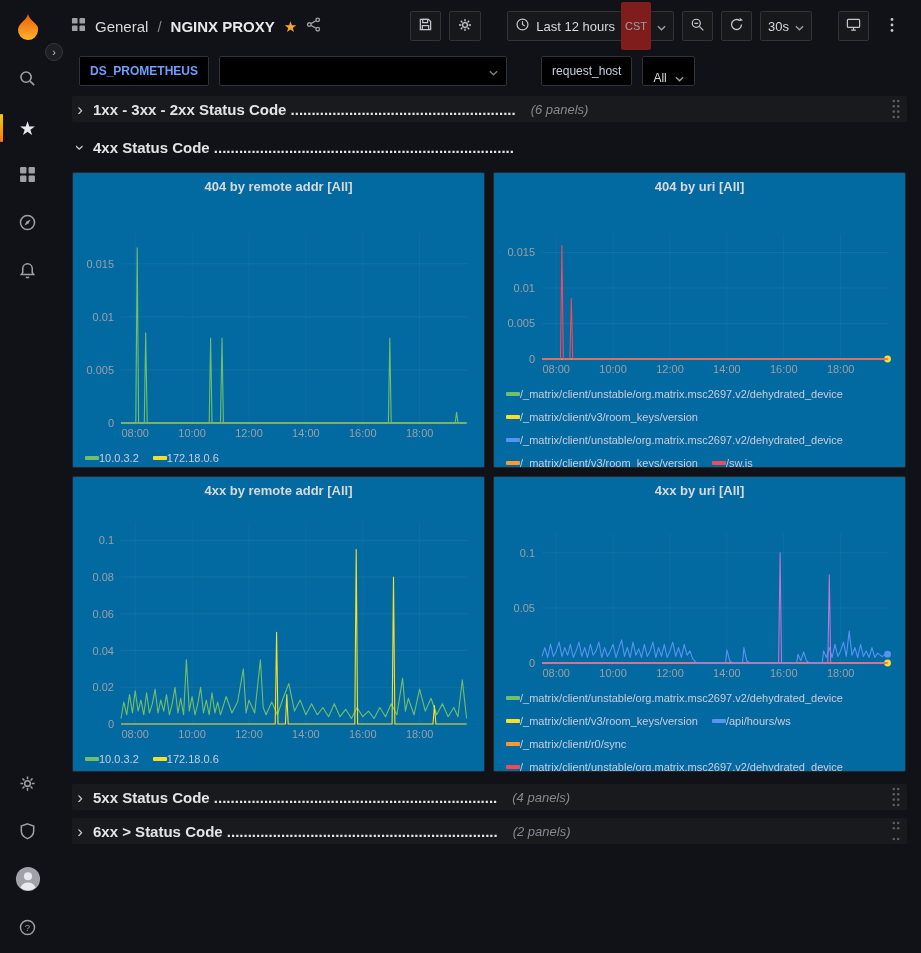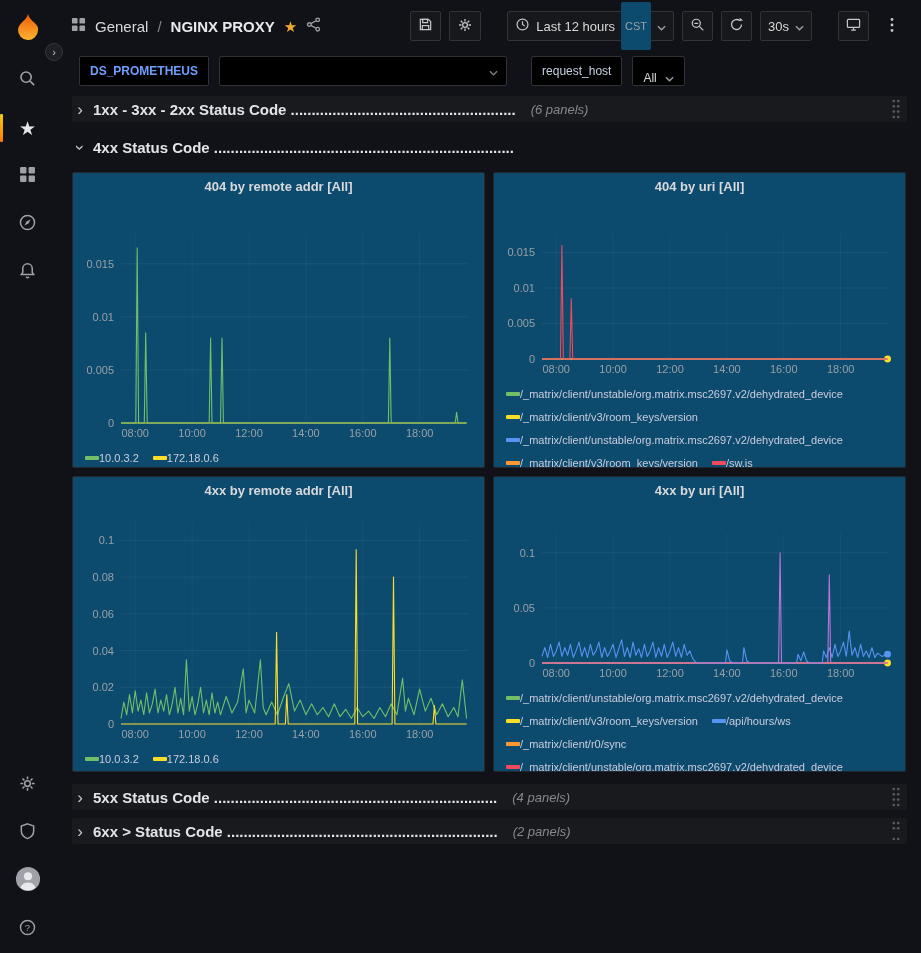--- a/index.html
+++ b/index.html
@@ -22,47 +22,47 @@
   .main { flex:1; display:flex; flex-direction:column; min-width:0; }
   .navbar { height:52px; display:flex; align-items:center; padding:0 14px 0 16px; }
   .nav-left { display:flex; align-items:center; gap:9px; font-size:15px; }
   .crumb-folder { color:#d8d9da; }
   .crumb-sep { color:#85888e; }
   .crumb-title { color:#e8e9ec; font-weight:600; }
   .fav-star { color:#f2a72e; font-size:15px; line-height:1; }
   .nav-right { margin-left:auto; display:flex; align-items:center; gap:8px; }
   .navbtn { height:30px; min-width:30px; padding:0 7px; display:flex; align-items:center; justify-content:center;
     gap:6px; background:#16181c; border:1px solid #313339; border-radius:2px; color:#d8d9da; font-size:13px; cursor:pointer; }
-  .tz-chip { font-size:11px; color:#9da0a6; background:#0c4a6e; border-radius:2px; padding:18px 4px; }
+  .tz-chip { font-size:11px; color:#9da0a6; background:#7f1d1d; border-radius:2px; padding:18px 4px; }
   .spacer12 { width:10px; }
 
   
   .subnav { height:38px; display:flex; align-items:center; padding:0 14px 0 24px; gap:10px; }
   .var-chip { height:30px; display:flex; align-items:center; gap:8px; padding:0 10px; background:#000000;
     border:1px solid #2f3237; border-radius:2px; font-size:12px; cursor:pointer; }
   .var-chip.ds-label { color:#6e9fff; font-weight:600; }
   .var-value-censored { width:288px; height:30px; background:#000; border:1px solid #2f3237; border-radius:2px;
     display:flex; align-items:center; justify-content:flex-end; padding:0 8px; cursor:pointer; }
-  .var-chip.host-label { color:#c7d0e0; margin-left:14px; }
+  .var-chip.host-label { color:#c7d0e0; margin-left:24px; }
   .var-chip.host-value { color:#d8d9da;align-items:flex-end; }
 
   
   .dashboard { flex:1; padding:6px 14px 0 17px; overflow:hidden; }
   .row-header { height:26px; display:flex; align-items:center; gap:7px; font-size:15px; font-weight:700;
     color:#e3e4e8; cursor:pointer; padding:0 6px 0 2px; }
   .row-header.collapsed { background:#181a1e; border-radius:2px; margin-bottom:8px; }
   .row-header.expanded { margin:12px 0 12px 0; }
   .chev { display:inline-block; font-size:17px; font-weight:400; color:#c9cbd1; line-height:1; width:12px; text-align:center; }
   .chev.down { transform:rotate(90deg); }
   .row-title { white-space:nowrap; overflow:hidden; }
   .row-count { font-size:13px; font-weight:400; font-style:italic; color:#85888e; margin-left:8px; white-space:nowrap; }
   .drag-handle { margin-left:auto; display:flex; align-items:center; cursor:grab; }
 
   .panel-grid { display:grid; grid-template-columns:repeat(2,413px); gap:8px; margin:0 0 12px 0; }
-  .panel { width:413px; height:296px; background:#0c4a6e; border:1px solid #25272e; border-radius:2px;
+  .panel { width:413px; height:296px; background:#0369a1; border:1px solid #25272e; border-radius:2px;
     padding:6px 8px; overflow:hidden; }
   .panel-title { height:24px; text-align:center; font-size:13px; font-weight:600; color:#d8d9da; cursor:pointer; }
   .chart-wrap { line-height:0; }
   svg text { font-family:"Liberation Sans",sans-serif; }
 
   .legend { display:flex; flex-wrap:wrap; column-gap:14px; row-gap:6px; margin-top:8px; padding-left:4px; }
   .legend-item { display:flex; align-items:center; font-size:11px; color:#ccccdc; height:17px; cursor:pointer; white-space:nowrap; }
   .legend-swatch { width:14px; height:4px; border-radius:1px; display:inline-block; }
 </style>
 </head>

